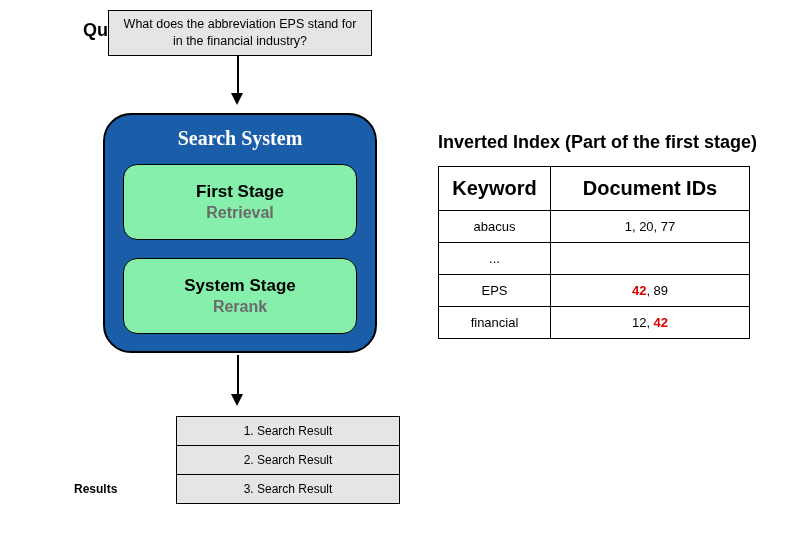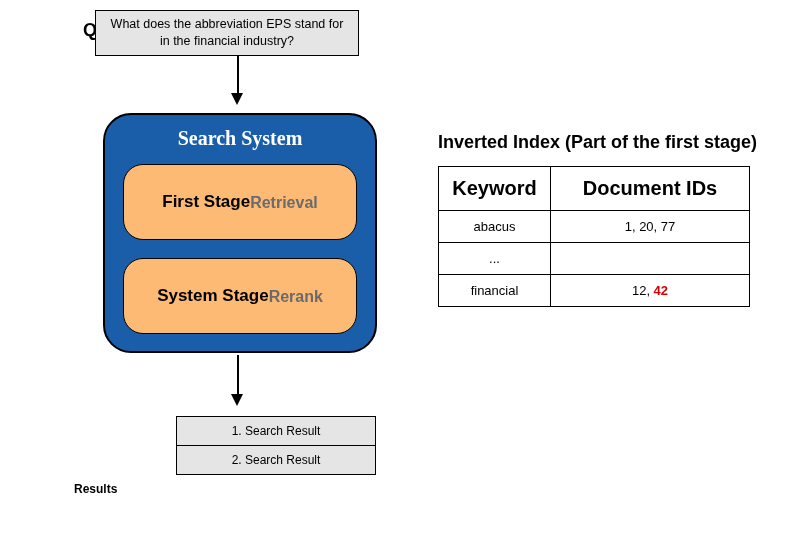--- a/index.html
+++ b/index.html
@@ -13,21 +13,21 @@
   .query-label {
     position: absolute;
     left: 36px;
     top: 20px;
     font-weight: bold;
     font-size: 18px;
     margin-left: 47px;
   }
   .query-box {
     position: absolute;
-    left: 95px;
+    left: 108px;
     top: 10px;
     width: 264px;
     height: 46px;
     border: 1.5px solid #000;
     background: #e5e5e5;
     display: flex;
     align-items: center;
     justify-content: center;
     text-align: center;
     font-size: 12.5px;
@@ -62,25 +62,26 @@
   }
   .search-system-title {
     color: #fff;
     font-weight: bold;
     font-size: 20px;
     text-align: center;
     margin-bottom: 14px;
     font-family: Liberation Serif, serif;
   }
   .stage-box {
-    background: #fdba74;
-    border: 1.5px solid #000;
-    border-radius: 20px;
+    background: #86efac;
+    border: 1.5px solid #000;
+    border-radius: 14px;
     height: 76px;
     display: flex;
+    flex-direction: column;
     align-items: center;
     justify-content: center;
     margin-bottom: 18px;
   }
   .stage-title { font-weight: bold; font-size: 17px; color: #000; }
   .stage-sub { font-weight: bold; font-size: 16px; color: #6a6a6a; margin-top: 2px; }
 
   .arrow2 { left: 237px; top: 355px; height: 40px; }
   .arrow2-head { left: 231px; top: 394px; }
 
@@ -89,21 +90,21 @@
     left: 74px;
     top: 444px;
     font-weight: bold;
     font-size: 12px;
     margin-top: 38px;
   }
   .results-box {
     position: absolute;
     left: 176px;
     top: 416px;
-    width: 200px;
+    width: 224px;
     border: 1.5px solid #000;
   }
   .result-row {
     background: #e5e5e5;
     border-bottom: 1.5px solid #000;
     font-size: 12px;
     text-align: center;
     padding: 7px 4px;
   }
   .result-row:last-child { border-bottom: none; }
@@ -162,37 +163,42 @@
   </div>
 </div>
 
 <div class="arrow arrow2"></div>
 <div class="arrow-head arrow2-head"></div>
 
 <div class="results-label">Results</div>
 <div class="results-box">
   <div class="result-row">1. Search Result</div>
   <div class="result-row">2. Search Result</div>
+  <div class="result-row">3. Search Result</div>
 </div>
 
 <div class="index-title">Inverted Index (Part of the first stage)</div>
 <table class="index-table">
   <thead>
     <tr>
       <th>Keyword</th>
       <th>Document IDs</th>
     </tr>
   </thead>
   <tbody id="index-rows">
       <tr>
         <td>abacus</td>
         <td><span>1, 20, 77</span></td>
       </tr>
       <tr>
         <td>...</td>
         <td></td>
       </tr>
       <tr>
+        <td>EPS</td>
+        <td><span class="hl">42</span><span>, 89</span></td>
+      </tr>
+      <tr>
         <td>financial</td>
         <td><span>12, </span><span class="hl">42</span></td>
       </tr>
     </tbody>
 </table>
 
 </body></html>

